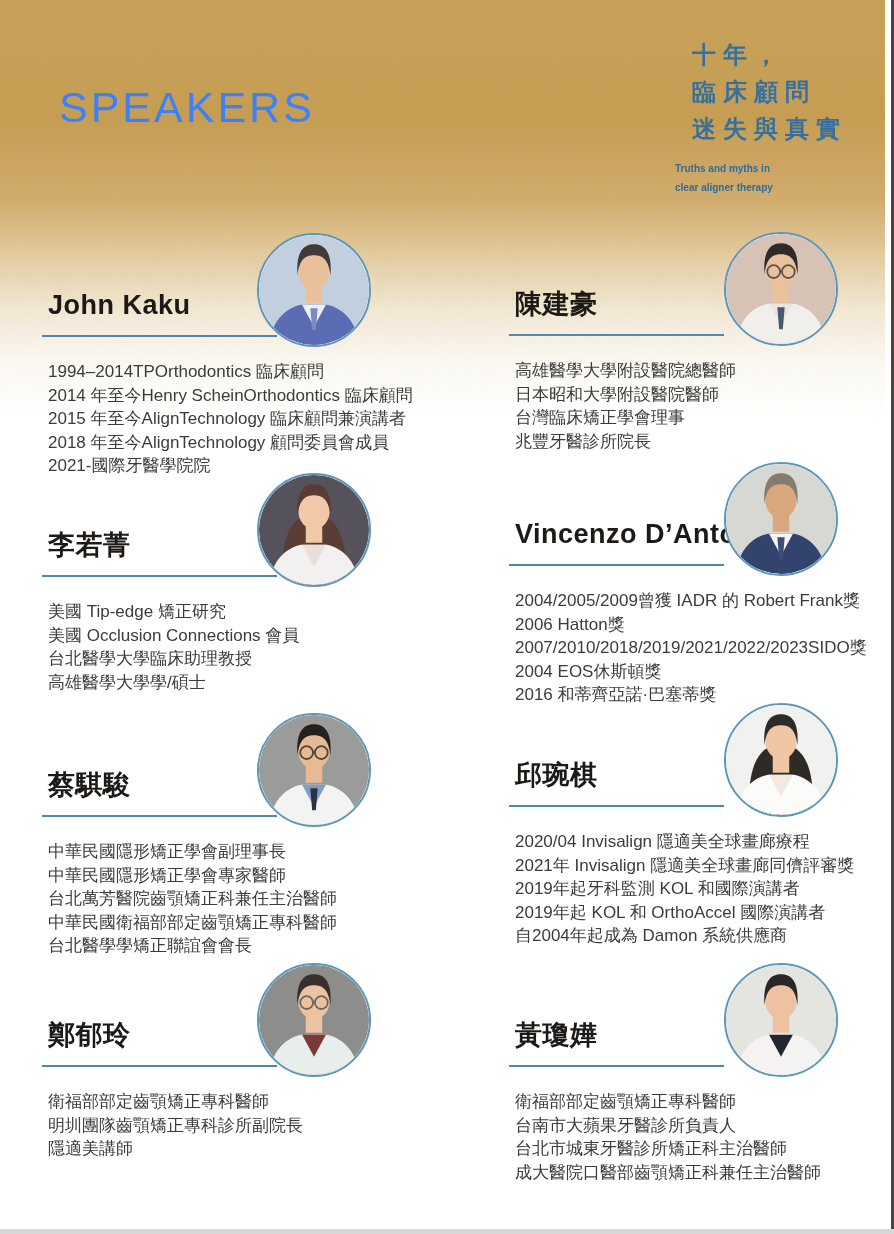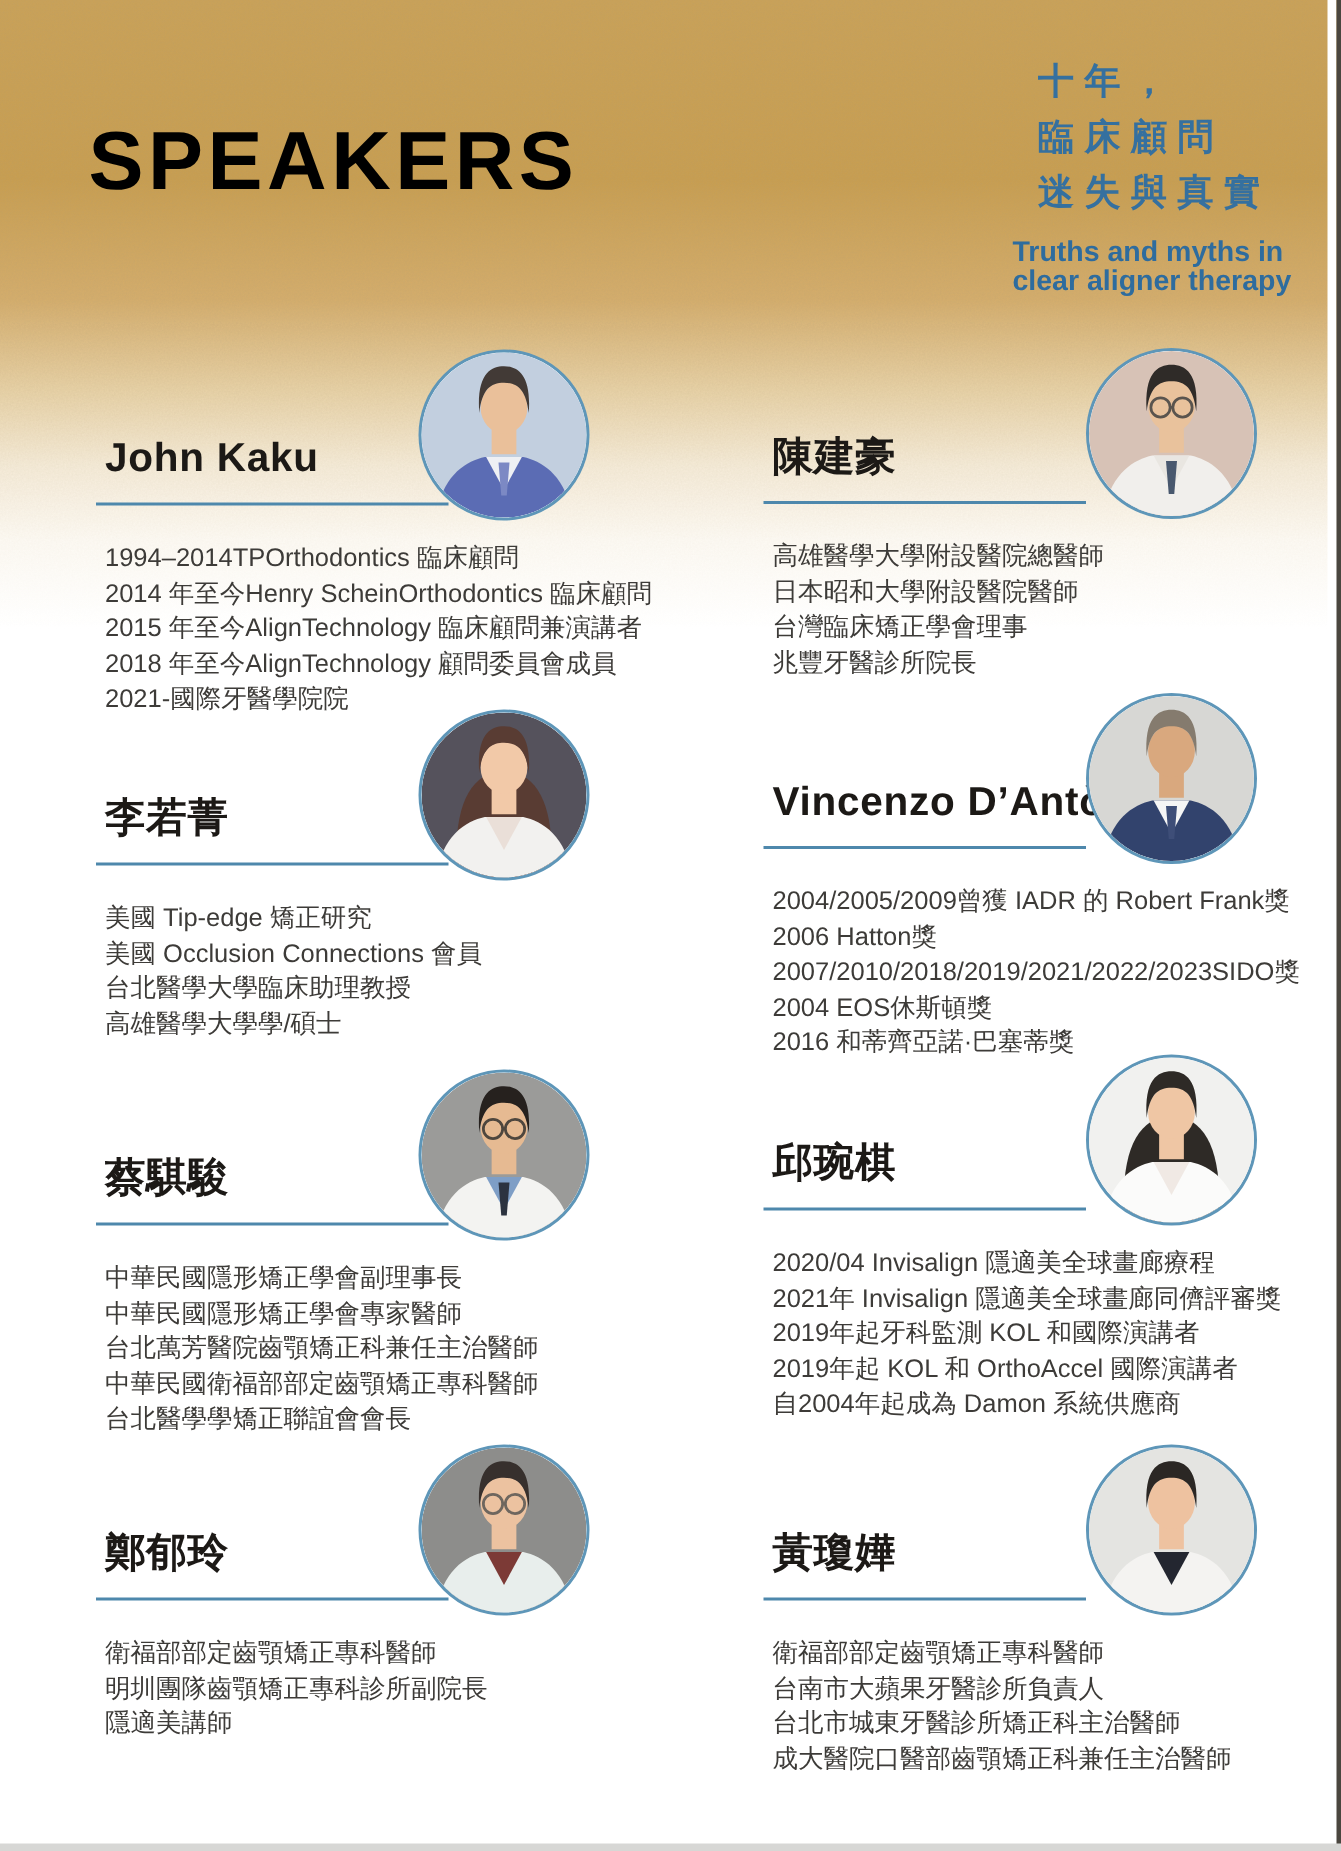--- a/index.html
+++ b/index.html
@@ -20,37 +20,37 @@
       #f6ecd9 25.1%, #fdfaf4 29.2%, #ffffff 34%);
   }
   .noise-svg { position: absolute; left: 0; top: 0; width: 894px; height: 420px; }
   
   .edge-gutter { position: absolute; top: 0; right: 3px; width: 6px; height: 1234px; background: #ffffff; }
   .edge-line   { position: absolute; top: 0; right: 0; width: 3px; height: 1234px; background: #4a463f; }
   .bottom-bar  { position: absolute; left: 0; bottom: 0; width: 894px; height: 5px; background: #d7d7d5; }
   
   .heading {
     position: absolute; left: 59px; top: 86px;
-    font-size: 55px; font-weight: 700; letter-spacing: 3px;
-    color: #000000; line-height: 42px;
+    font-size: 43px; font-weight: 400; letter-spacing: 3px;
+    color: #3b82f6; line-height: 42px;
   }
   
   .title-block { position: absolute; left: 675px; top: 36px; width: 200px; }
   .title-cjk div {
     color: #35709f; font-weight: 700; font-size: 24px;
     letter-spacing: 7px; line-height: 37px; white-space: nowrap; margin-left: 17px;
   }
   .title-en { margin-top: 12px; }
   .title-en div {
-    color: #2e6c9e; font-weight: 700; font-size: 19px;
+    color: #2e6c9e; font-weight: 700; font-size: 10px;
     line-height: 19px; white-space: nowrap;
   }
   
   .card { position: absolute; height: 235px; }
-  .col-l { left: 64px; width: 424px; }
+  .col-l { left: 42px; width: 424px; }
   .col-r { left: 493px; width: 401px; margin-left: 16px; }
   .name {
     position: absolute; left: 6px; top: 56px;
     font-size: 27px; font-weight: 800; color: #1c1916;
     line-height: 32px; white-space: nowrap; letter-spacing: 0.5px;
   }
   .rule { position: absolute; left: 0; top: 102px; height: 2px; background: #4e88ac; }
   .col-l .rule { width: 235px; }
   .col-r .rule { width: 215px; }
   .photo {

